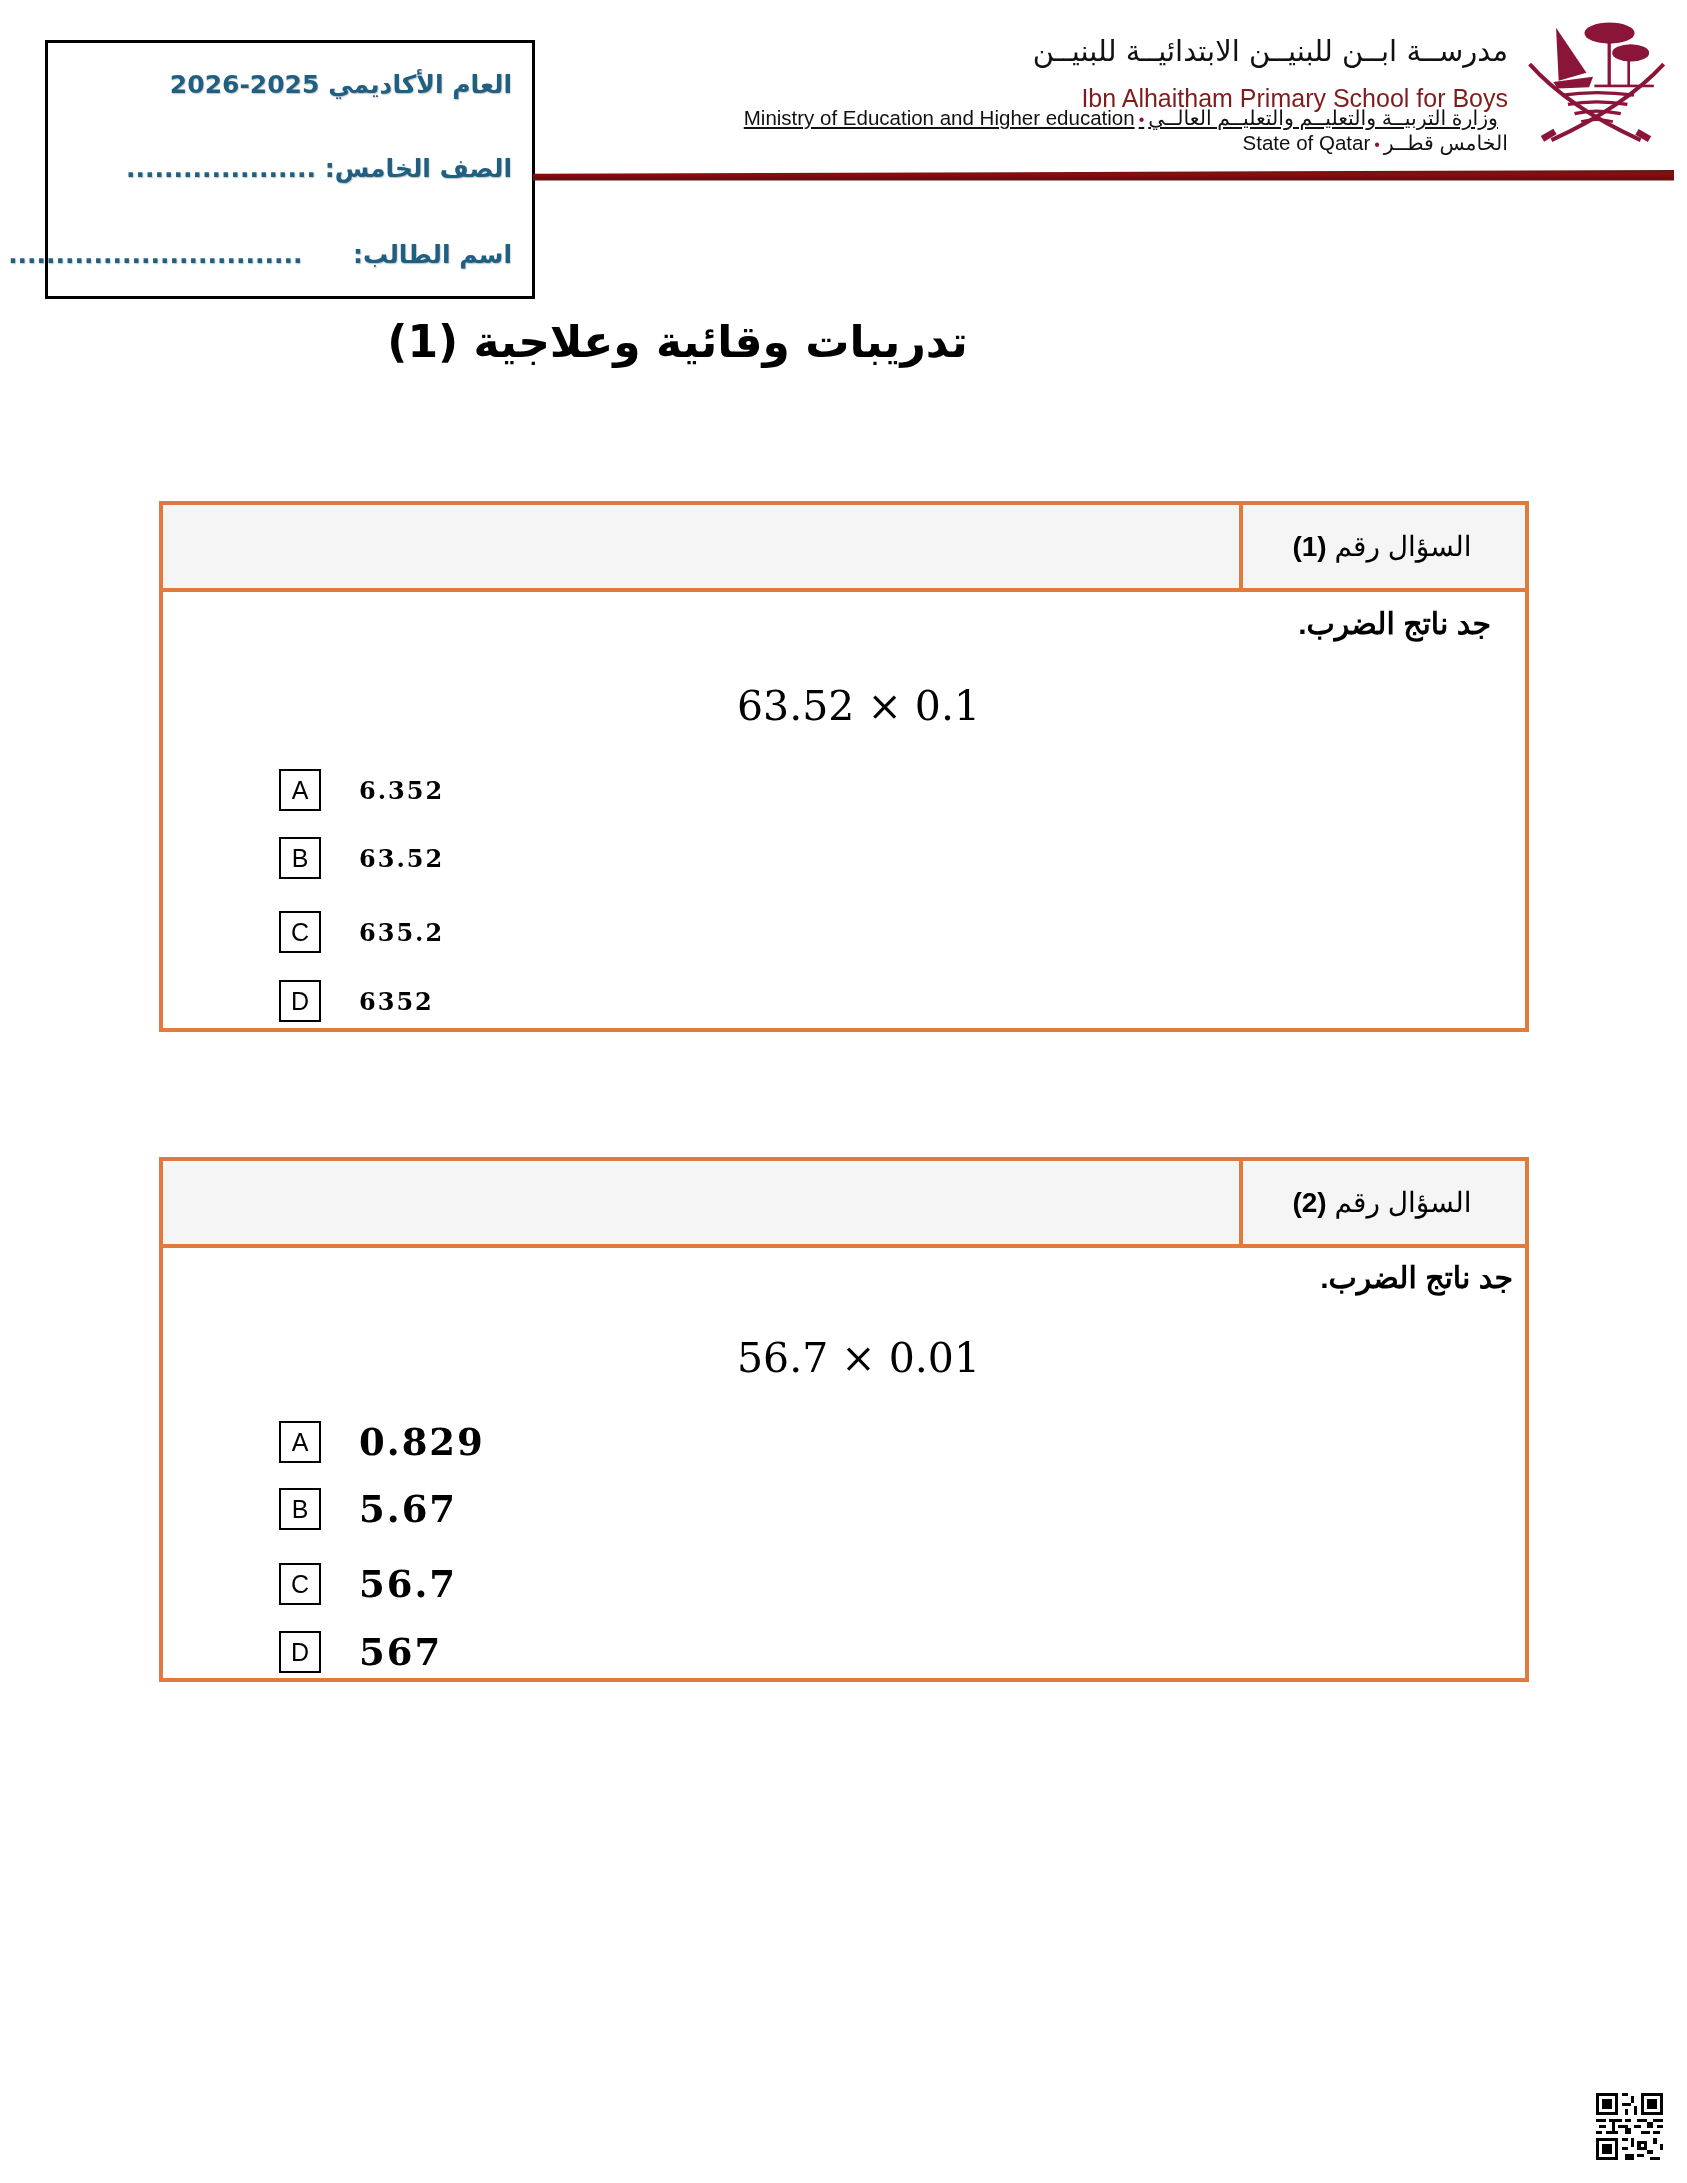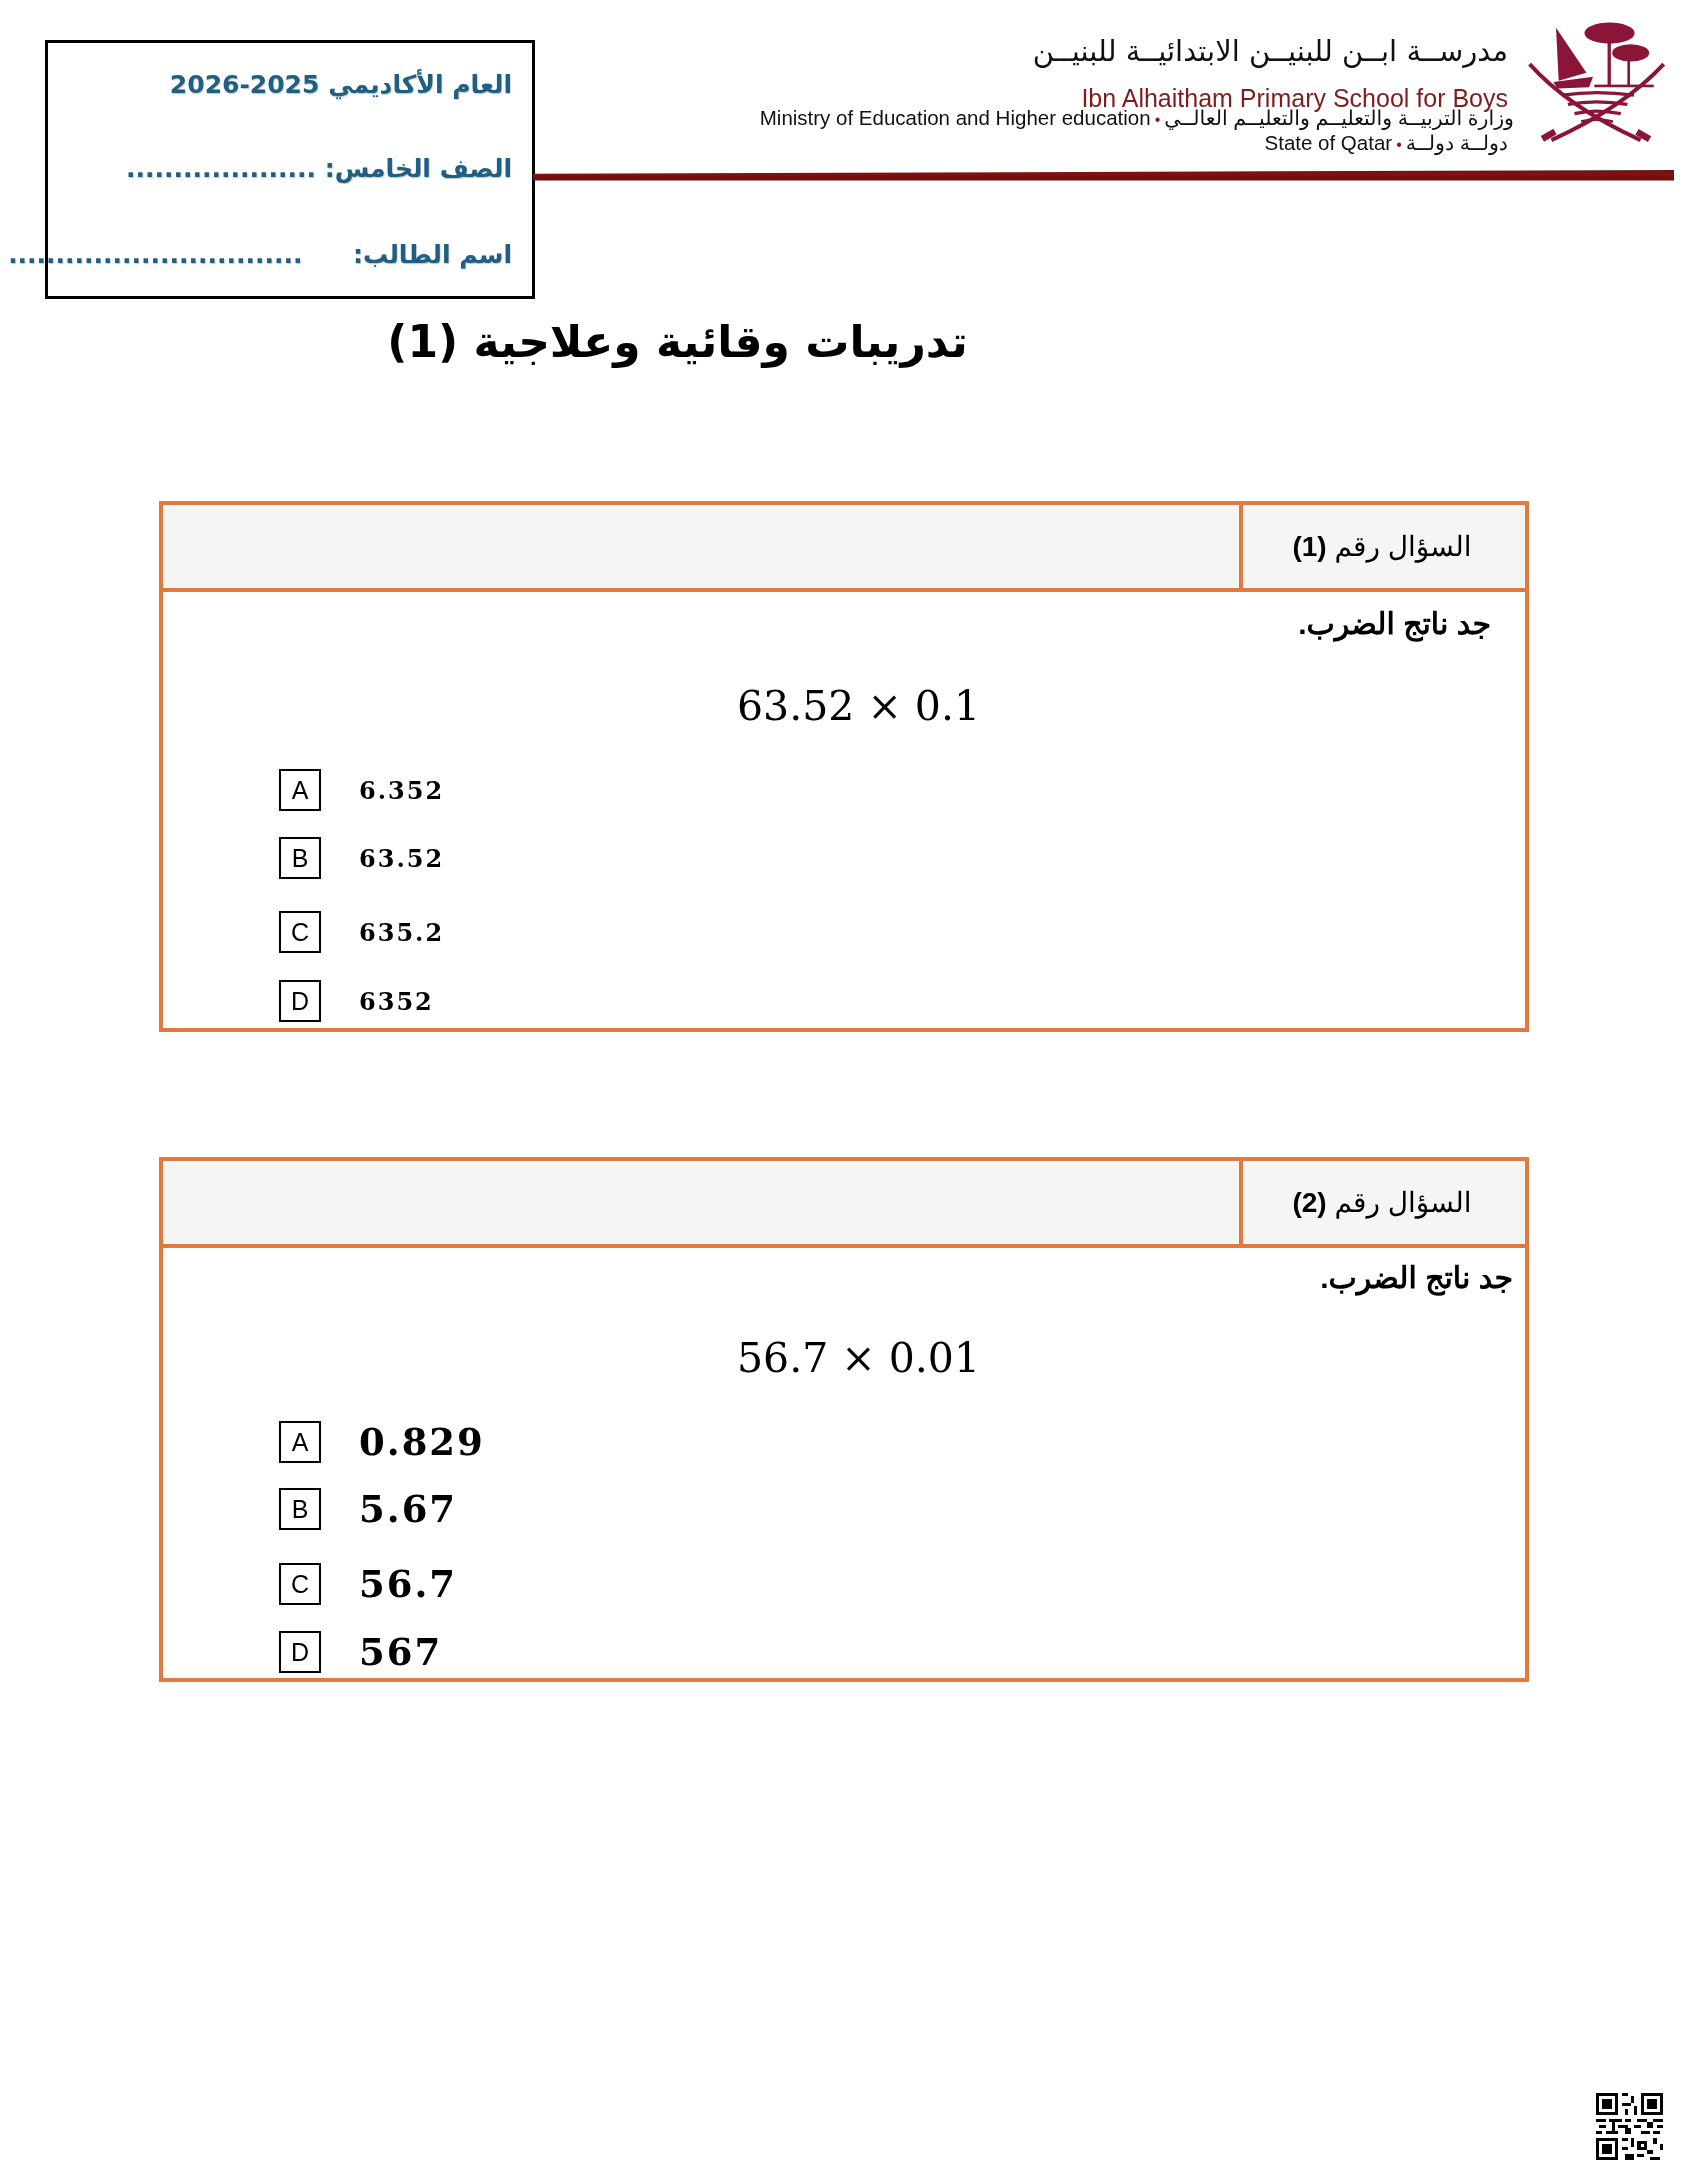--- a/index.html
+++ b/index.html
@@ -7,21 +7,21 @@
   .abs { position:absolute; }
 
   
   .info-box { left:45px; top:40px; width:490px; height:259px; border:3.3px solid #000; box-sizing:border-box; }
   .info-line { position:absolute; right:20px; direction:rtl; font-family:"DejaVu Sans", sans-serif; font-weight:bold; color:#1f5f82; font-size:25px; white-space:nowrap; text-shadow:0.7px 1.3px 1.3px rgba(0,0,0,0.25); }
   .info-line .dots { letter-spacing:0.7px; }
 
   
   .school-ar { right:179px; top:34px; direction:rtl; font-family:"DejaVu Sans", sans-serif; font-size:29px; color:#111; white-space:nowrap; }
   .school-en { right:179px; top:84px; font-family:"Liberation Sans", sans-serif; font-size:25px; color:#7f1d1d; white-space:nowrap; }
-  .ministry { right:173px; top:106px; font-family:"Liberation Sans", sans-serif; font-size:20.5px; color:#111; white-space:nowrap; direction:ltr; }
+  .ministry { right:189px; top:106px; font-family:"Liberation Sans", sans-serif; font-size:20.5px; color:#111; white-space:nowrap; direction:ltr;text-decoration:underline; }
   .state { right:179px; top:131px; font-family:"Liberation Sans", sans-serif; font-size:20.5px; color:#111; white-space:nowrap; direction:ltr; }
   .bullet { color:#8a1538; font-size:16px; padding:0 4px; }
   .header-rule { left:533px; top:170px; width:1141px; height:10.6px; background:linear-gradient(to bottom,#5a1a1a 0%,#8b0d0d 40%,#7a0a0a 70%,#4a1a1a 100%); clip-path:polygon(0 35%,100% 0,100% 100%,0 100%); }
   .logo { left:1515px; top:8px; width:162px; height:142px; }
 
   
   .title { left:0; width:1355px; top:316px; text-align:center; direction:rtl; font-family:"DejaVu Sans", sans-serif; font-weight:bold; font-size:44px; letter-spacing:0.7px; }
 
   
   .q-card { position:absolute; left:159px; width:1370px; border:4px solid #e07a3f; box-sizing:border-box; background:#fff; }
@@ -53,21 +53,21 @@
     <span class="dots">...............................</span>
   </div>
 </div>
 
 <div class="abs school-ar">مدرســة ابــن للبنيــن الابتدائيــة للبنيــن</div>
 <div class="abs school-en">Ibn Alhaitham Primary School for Boys</div>
 <div class="abs ministry">
   <span>Ministry of Education and Higher education</span><span class="bullet">•</span><span style="direction:rtl;unicode-bidi:embed;">وزارة التربيــة والتعليــم والتعليــم العالــي</span>
 </div>
 <div class="abs state">
-  <span>State of Qatar</span><span class="bullet">•</span><span style="direction:rtl;unicode-bidi:embed;">دولــة دولــة</span>
+  <span>State of Qatar</span><span class="bullet">•</span><span style="direction:rtl;unicode-bidi:embed;">الخامس قطــر</span>
 </div>
 <div class="abs header-rule"></div>
 
 <div class="abs logo">
   <svg width="162" height="142" viewBox="0 0 245 215">
     <g fill="#8a1538" stroke="#8a1538">
 
       <path d="M62 30 L66 110 L108 98 Z" stroke="none"></path>
 
       <path d="M58 112 L118 104 L112 120 L64 122 Z" stroke="none"></path>

